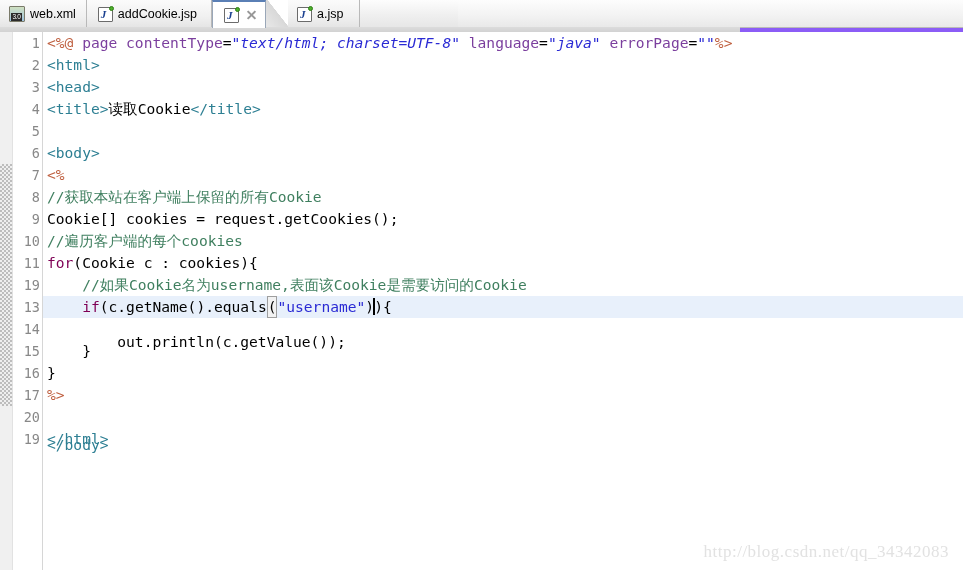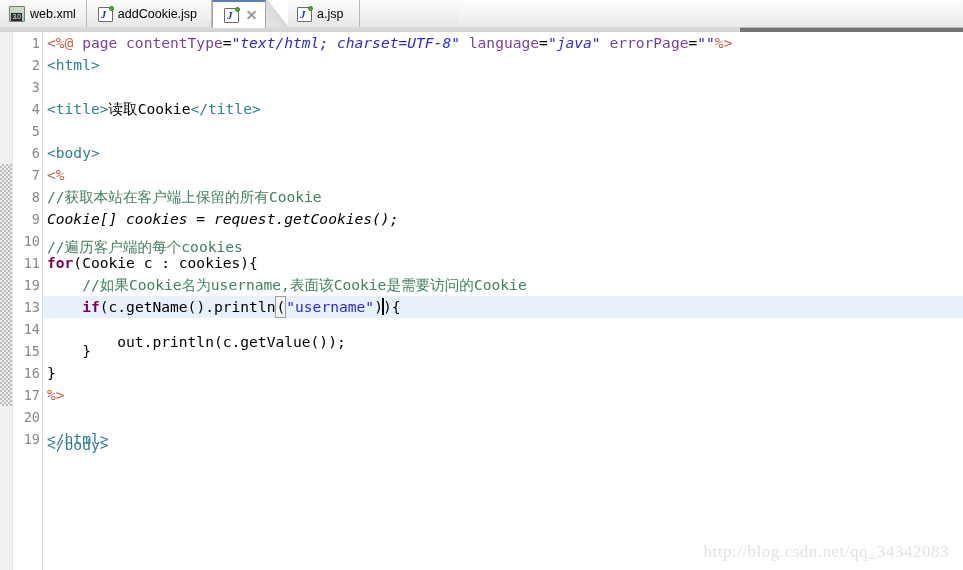--- a/index.html
+++ b/index.html
@@ -2,21 +2,21 @@
 <html><head>
 <meta charset="utf-8">
 <style>
   html,body{margin:0;padding:0;}
   body{
     width:963px;height:570px;overflow:hidden;
     background:#ffffff;
     font-family:"Liberation Sans",sans-serif;
     -webkit-font-smoothing:none;
   }
-  #app{position:relative;width:963px;height:570px;overflow:hidden;background:#737373;}
+  #app{position:relative;width:963px;height:570px;overflow:hidden;background:#8b5cf6;}
 
   
   #tabbar{
     position:absolute;left:0;top:0;width:963px;height:28px;
     background:#f4f4f4;
     background:linear-gradient(to bottom,#fdfdfd 0%,#efefef 55%,#e6e6e6 100%);
   }
   #tabstrip{position:absolute;left:0;top:0;height:28px;white-space:nowrap;font-size:0;}
   .tab{
     display:inline-block;vertical-align:top;position:relative;
@@ -125,21 +125,21 @@
   .row .t{white-space:pre;}
   #hl-line{position:absolute;left:0;right:0;height:22px;background:#e8f0fb;}
 
   
   .k-dir{color:#bf5f3f;}          
   .k-attr{color:#7b3f9e;}         
   .k-str{color:#2a2ad4;font-style:italic;}
   .k-str-p{color:#2a2ad4;}        
   .k-tag{color:#2d7f93;}          
   .k-com{color:#3f7f5f;}          
-  .k-kw{color:#7f0055;font-weight:bold;}  
+  .k-kw{color:#7f0055;font-weight:normal;}  
   .k-txt{color:#000000;}
 
   .bracketbox{
     display:inline-block;border:1px solid #9e9e9e;background:#f2f2f2;
     margin:0;padding:0 0px;line-height:20px;
   }
   .caret{
     display:inline-block;width:0;border-left:2px solid #000;height:17px;
     vertical-align:-3px;margin:0 -1px;
   }
@@ -238,39 +238,40 @@
     <div id="gutter-sep"></div>
 
     <div id="code">
 
       <div id="hl-line" style="top:264px;"></div>
 
       <div class="row" style="top:0px;left:4px;"><span class="t k-dir">&lt;%@</span><span class="t k-attr"> page </span><span class="t k-attr">contentType</span><span class="t k-txt">=</span><span class="t k-str">"text/html; charset=UTF-8"</span><span class="t"> </span><span class="t k-attr">language</span><span class="t k-txt">=</span><span class="t k-str">"java"</span><span class="t"> </span><span class="t k-attr">errorPage</span><span class="t k-txt">=</span><span class="t k-str">""</span><span class="t k-dir">%&gt;</span></div>
 
       <div class="row" style="top:22px;left:4px;"><span class="t k-tag">&lt;html&gt;</span></div>
 
+      <div class="row" style="top:44px;left:4px;"><span class="t k-tag">&lt;head&gt;</span></div>
 
       <div class="row" style="top:66px;left:4px;"><span class="t k-tag">&lt;title&gt;</span><span class="t k-txt">读取Cookie</span><span class="t k-tag">&lt;/title&gt;</span></div>
 
 
       <div class="row" style="top:110px;left:4px;"><span class="t k-tag">&lt;body&gt;</span></div>
 
       <div class="row" style="top:132px;left:4px;"><span class="t k-dir">&lt;%</span></div>
 
       <div class="row" style="top:154px;left:4px;"><span class="t k-com">//获取本站在客户端上保留的所有Cookie</span></div>
 
-      <div class="row" style="top:176px;left:4px;font-style:italic;"><span class="t k-txt">Cookie[] cookies = request.getCookies();</span></div>
-
-      <div class="row" style="top:204px;left:4px;"><span class="t k-com">//遍历客户端的每个cookies</span></div>
+      <div class="row" style="top:176px;left:4px;"><span class="t k-txt">Cookie[] cookies = request.getCookies();</span></div>
+
+      <div class="row" style="top:198px;left:4px;"><span class="t k-com">//遍历客户端的每个cookies</span></div>
 
       <div class="row" style="top:220px;left:4px;"><span class="t k-kw">for</span><span class="t k-txt">(Cookie c : cookies){</span></div>
 
       <div class="row" style="top:242px;left:4px;"><span class="t k-com">    //如果Cookie名为username,表面该Cookie是需要访问的Cookie</span></div>
 
-      <div class="row" style="top:264px;left:4px;"><span class="t">    </span><span class="t k-kw">if</span><span class="t k-txt">(c.getName().println</span><span class="t k-txt bracketbox">(</span><span class="t k-str-p">"username"</span><span class="t k-txt">)</span><span class="caret"></span><span class="t k-txt">)</span><span class="t k-txt">{</span></div>
+      <div class="row" style="top:264px;left:4px;"><span class="t">    </span><span class="t k-kw">if</span><span class="t k-txt">(c.getName().equals</span><span class="t k-txt bracketbox">(</span><span class="t k-str-p">"username"</span><span class="t k-txt">)</span><span class="caret"></span><span class="t k-txt">)</span><span class="t k-txt">{</span></div>
 
       <div class="row" style="top:299px;left:4px;"><span class="t k-txt">        out.println(c.getValue());</span></div>
 
       <div class="row" style="top:308px;left:4px;"><span class="t k-txt">    }</span></div>
 
       <div class="row" style="top:330px;left:4px;"><span class="t k-txt">}</span></div>
 
       <div class="row" style="top:352px;left:4px;"><span class="t k-dir">%&gt;</span></div>
 
       <div class="row" style="top:374px;left:4px;margin-top:28px;"><span class="t k-tag">&lt;/body&gt;</span></div>

